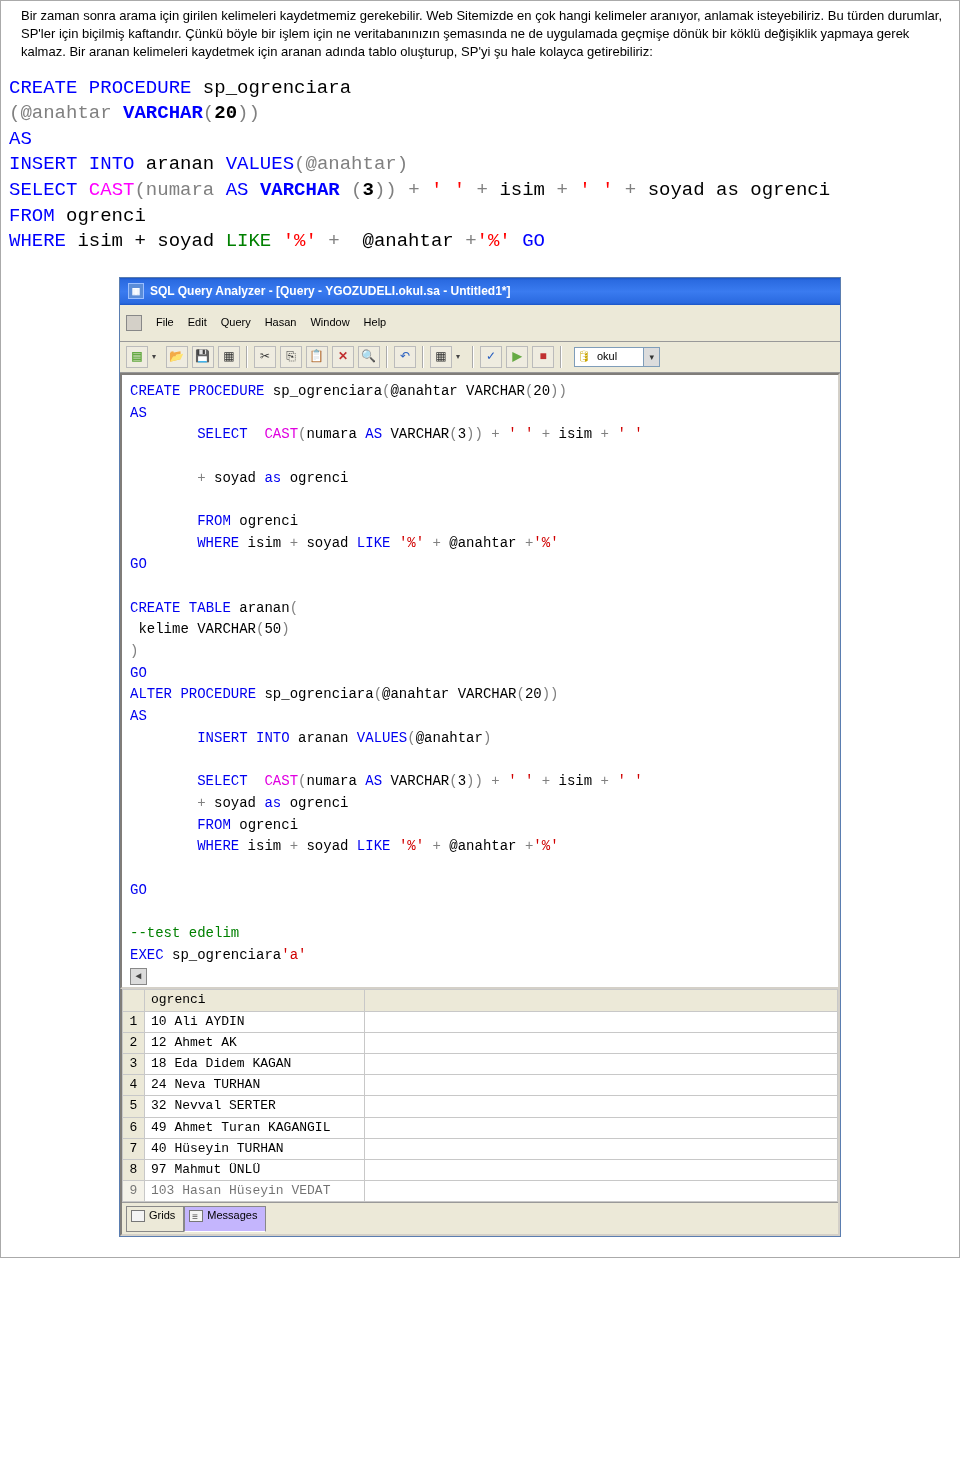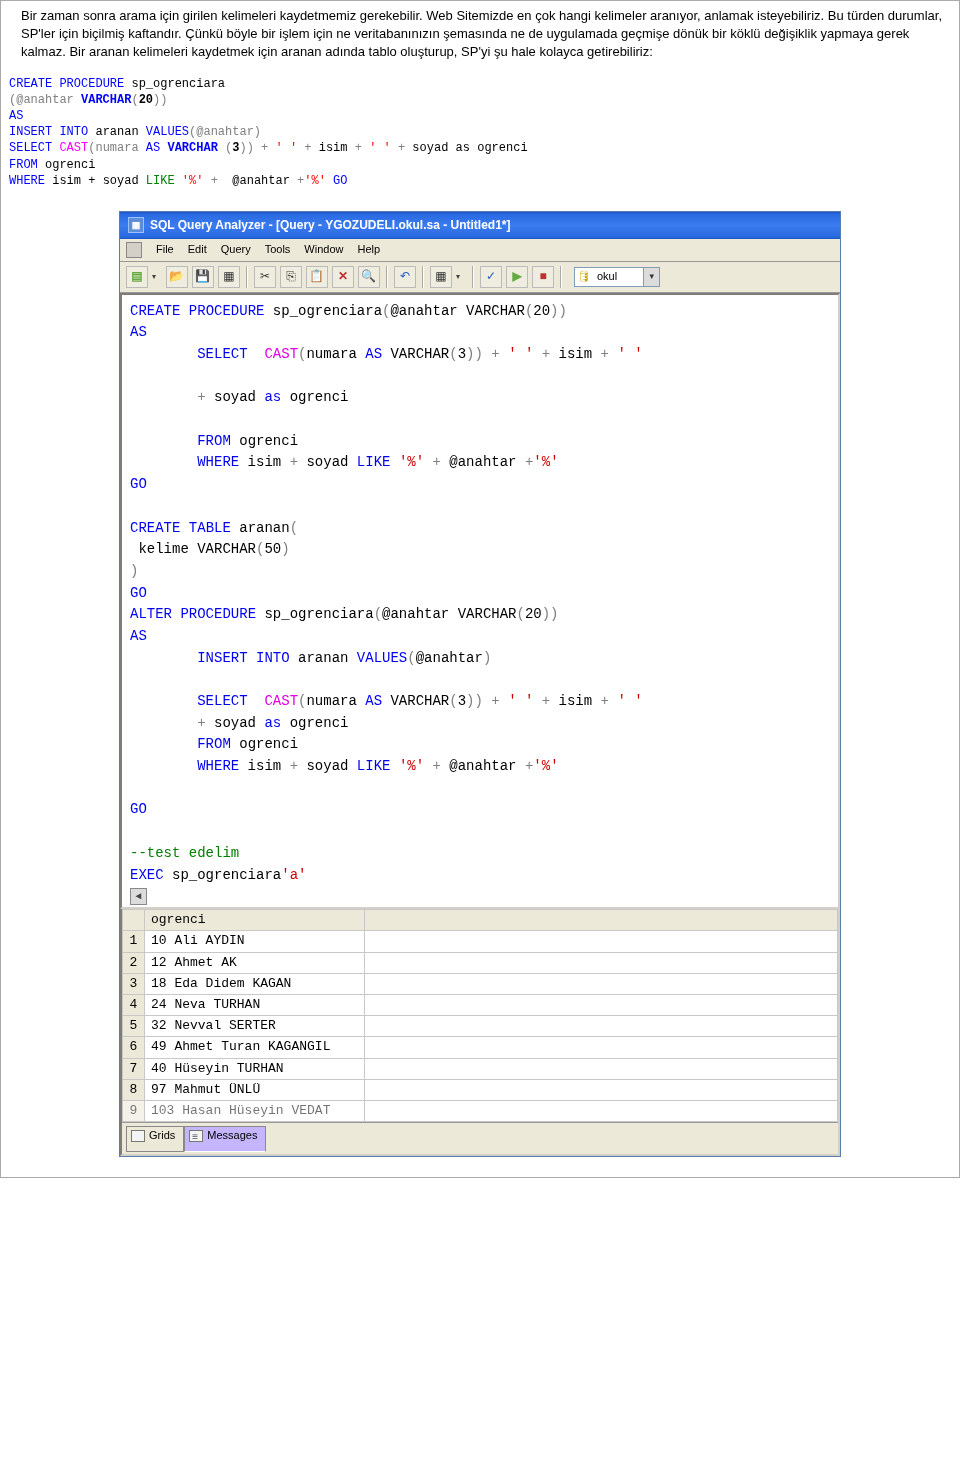--- a/index.html
+++ b/index.html
@@ -15,21 +15,21 @@
     width: 960px;
     border: 1px solid #aaa;
     padding: 4px 8px 20px 8px;
   }
   .intro {
     font-size: 13px;
     margin: 2px 0 14px 12px;
   }
   .code-block {
     font-family: "Courier New", Courier, monospace;
-    font-size: 12px;
+    font-size: 19px;
     white-space: pre;
     line-height: 1.35;
     margin-bottom: 22px;
   }
   .kw-blue { color: #0000ff; }
   .kw-gray { color: #808080; }
   .kw-green { color: #008000; }
   .kw-magenta { color: #ff00ff; }
   .kw-red { color: #ff0000; }
   .kw-black { color: #000; }
@@ -57,21 +57,21 @@
   .app-icon {
     width: 16px; height: 16px;
     display: inline-flex;
     align-items: center; justify-content: center;
     background: #5b8dd8;
     border: 1px solid #9bbfff;
     font-size: 9px;
   }
   .menubar {
     background: #ece9d8;
-    padding: 3px 6px;
+    padding: 10px 6px;
     display: flex;
     align-items: center;
     gap: 14px;
     border-bottom: 1px solid #999;
   }
   .menubar-icon {
     width: 16px; height: 16px;
     background: #d4d0c8;
     border: 1px solid #888;
     display: inline-block;
@@ -228,21 +228,21 @@
     <div class="titlebar" data-name="titlebar">
       <span class="app-icon" data-name="app-icon">▦</span>
       <span data-name="window-title">SQL Query Analyzer - [Query - YGOZUDELI.okul.sa - Untitled1*]</span>
     </div>
 
     <div class="menubar" data-name="menubar">
       <span class="menubar-icon" data-name="mdi-icon"></span>
       <span data-name="file-menu">File</span>
       <span data-name="edit-menu">Edit</span>
       <span data-name="query-menu">Query</span>
-      <span data-name="tools-menu">Tools</span>
+      <span data-name="tools-menu">Hasan</span>
       <span data-name="window-menu">Window</span>
       <span data-name="help-menu">Help</span>
     </div>
 
     <div class="toolbar" data-name="toolbar">
       <span class="tbtn" data-name="new-query-button">
           <span class="pg">▤</span>
         </span>
         <span class="tdrop" data-name="new-query-dropdown">▾</span>
       <span class="tbtn" data-name="open-button">

